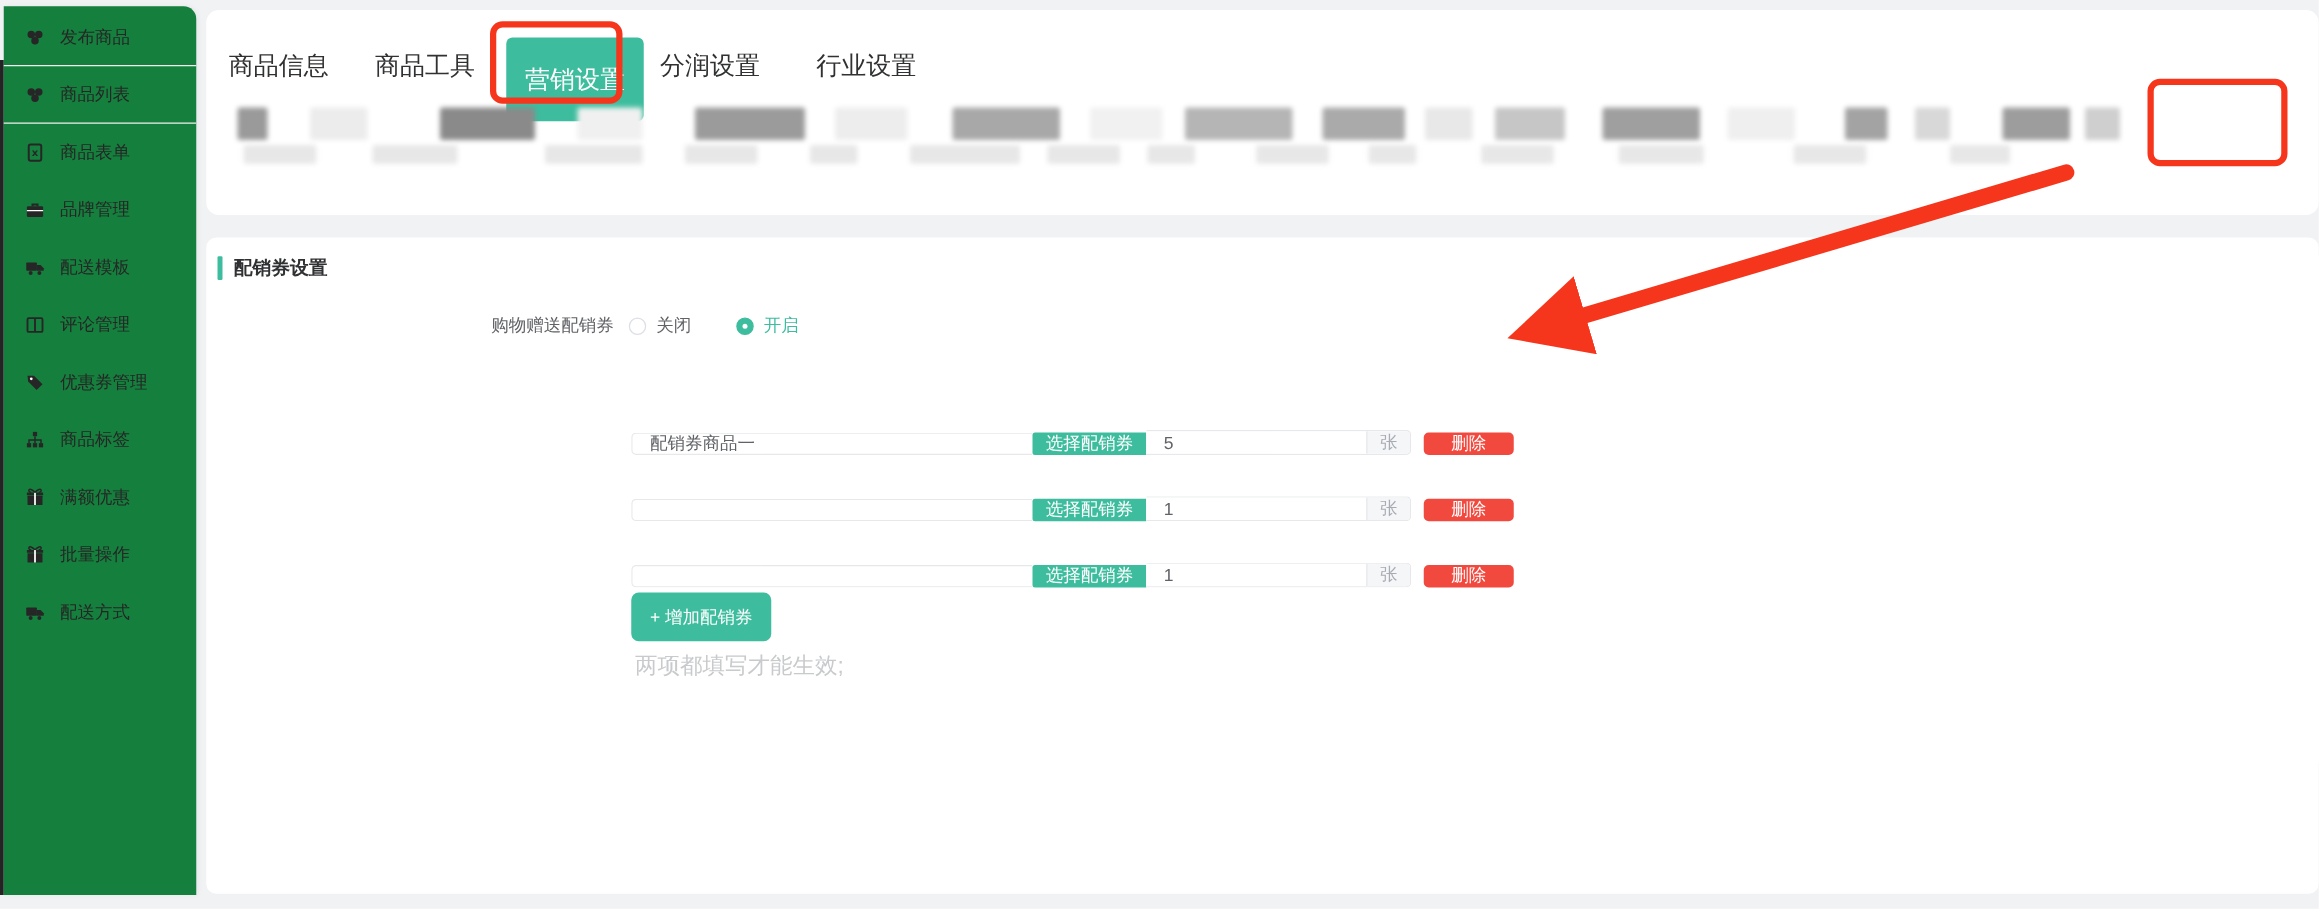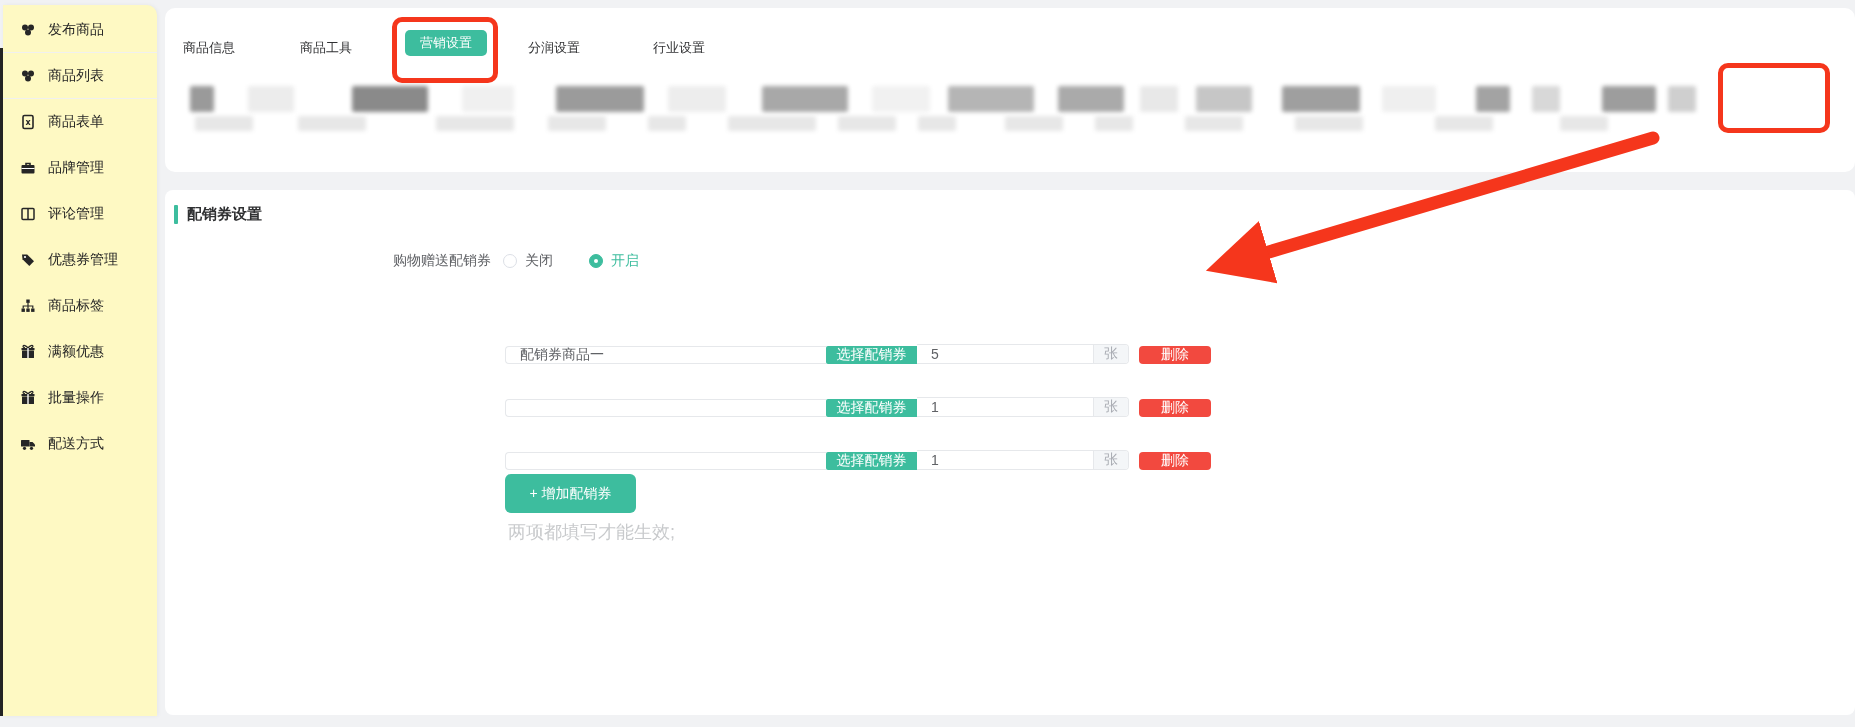--- a/index.html
+++ b/index.html
@@ -11,36 +11,36 @@
     overflow: hidden;
   }
   :root { --green:#3dbd9e; --danger:#f2493f; --anno:#f5361c; }
 
   
   .left-strip { position:absolute; left:0; top:48px; width:3px; height:668px; background:#242424; }
 
   
   .sidebar {
     position:absolute; left:3px; top:5px; width:154px; height:711px;
-    background:#fef9c3; border-radius:0 10px 0 0;
+    background:#15803d; border-radius:0 10px 0 0;
     box-shadow:1px 0 4px rgba(0,0,0,.05);
     padding-top:2px;
   }
   .side-item {
     display:flex; align-items:center; gap:12px; height:46px; padding-left:17px;
     font-size:14px; color:#262626; font-weight:500; cursor:pointer; white-space:nowrap;
   }
   .side-item.bordered { border-bottom:1px solid #f0f0f0; }
   .side-icon { width:16px; height:16px; display:flex; align-items:center; justify-content:center; font-size:15px; line-height:16px; color:#262626; }
   .side-icon svg { display:block; }
 
   
   .top-panel { position:absolute; left:165px; top:8px; width:1690px; height:164px; background:#fff; border-radius:10px; }
-  .tab { position:absolute; top:31px; font-size:13px; color:#303133; cursor:pointer; white-space:nowrap; }
-  .tab.pill { top:22px; background:var(--green); color:#fff; padding:4px 15px; border-radius:5px; }
+  .tab { position:absolute; top:31px; font-size:20px; color:#303133; cursor:pointer; white-space:nowrap; }
+  .tab.pill { top:22px; background:var(--green); color:#fff; padding:20px 15px; border-radius:5px; }
 
   
   .blur-block { position:absolute; filter:blur(2px); border-radius:2px; }
 
   
   .anno-box { position:absolute; border:5px solid var(--anno); border-radius:10px; pointer-events:none; z-index:40; }
   .anno-box.tab-box { left:392px; top:17px; width:106px; height:66px; }
   .anno-box.coupon-box { left:1718px; top:63px; width:112px; height:70px; }
   .arrow-overlay { position:absolute; left:0; top:0; pointer-events:none; z-index:41; }
 
@@ -64,21 +64,21 @@
     width:321px; border:1px solid #e6e8eb; border-right:none; border-radius:4px 0 0 4px;
     padding:0 14px; font-size:14px; color:#606266; outline:none; background:#fff;
     font-family:"Liberation Sans","DejaVu Sans",sans-serif;
   }
   .select-btn { width:91px; background:var(--green); color:#fff; border:none; font-size:14px; cursor:pointer; border-radius:2px 0 0 2px; font-family:inherit; }
   .qty-group { display:flex; border:1px solid #e6e8eb; border-left:none; border-radius:0 4px 4px 0; overflow:hidden; background:#fff; }
   .qty-input { width:176px; border:none; padding:0 14px; font-size:14px; color:#606266; outline:none; font-family:inherit; }
   .qty-unit { width:35px; background:#f4f6f8; color:#a8abb2; display:flex; align-items:center; justify-content:center; font-size:14px; border-left:1px solid #e6e8eb; }
   .delete-btn { margin-left:10px; width:72px; background:var(--danger); color:#fff; border:none; border-radius:4px; font-size:14px; cursor:pointer; font-family:inherit; }
 
-  .add-btn { position:absolute; left:340px; top:284px; width:131px; height:39px; background:var(--green); color:#fff; border:none; border-radius:6px; font-size:14px; cursor:pointer; font-family:inherit; }
+  .add-btn { position:absolute; left:340px; top:284px; width:112px; height:39px; background:var(--green); color:#fff; border:none; border-radius:6px; font-size:14px; cursor:pointer; font-family:inherit; }
   .hint { position:absolute; left:343px; top:330px; font-size:18px; color:#c8cacc; }
 </style>
 </head>
 <body>
 
 <div class="left-strip"></div>
 
 <nav class="sidebar">
   <div class="side-item bordered">
     <span class="side-icon">
@@ -117,20 +117,31 @@
     <span class="side-icon">
         <svg viewBox="0 0 16 16" width="16" height="16">
           <rect x="1.5" y="5" width="13" height="8.5" rx="1" fill="#262626"></rect>
           <path d="M6 5V3.5h4V5" fill="none" stroke="#262626" stroke-width="1.6"></path>
           <rect x="1.5" y="8" width="13" height="1" fill="#fff"></rect>
         </svg>
       </span>
     <span class="side-label">品牌管理</span>
   </div>
 
+  <div class="side-item">
+    <span class="side-icon">
+        <svg viewBox="0 0 16 16" width="16" height="16" fill="#262626">
+          <rect x="1" y="4" width="8.5" height="6.5" rx="0.5"></rect>
+          <path d="M9.5 6h3l2.5 2.5V10.5h-5.5z"></path>
+          <circle cx="4.5" cy="12.3" r="1.6"></circle>
+          <circle cx="11.5" cy="12.3" r="1.6"></circle>
+        </svg>
+      </span>
+    <span class="side-label">配送模板</span>
+  </div>
 
   <div class="side-item">
     <span class="side-icon">
         <svg viewBox="0 0 16 16" width="16" height="16">
           <rect x="2" y="2.5" width="12" height="11" rx="1" fill="none" stroke="#262626" stroke-width="1.5"></rect>
           <path d="M8 2.5v11" stroke="#262626" stroke-width="1.5"></path>
         </svg>
       </span>
     <span class="side-label">评论管理</span>
   </div>

